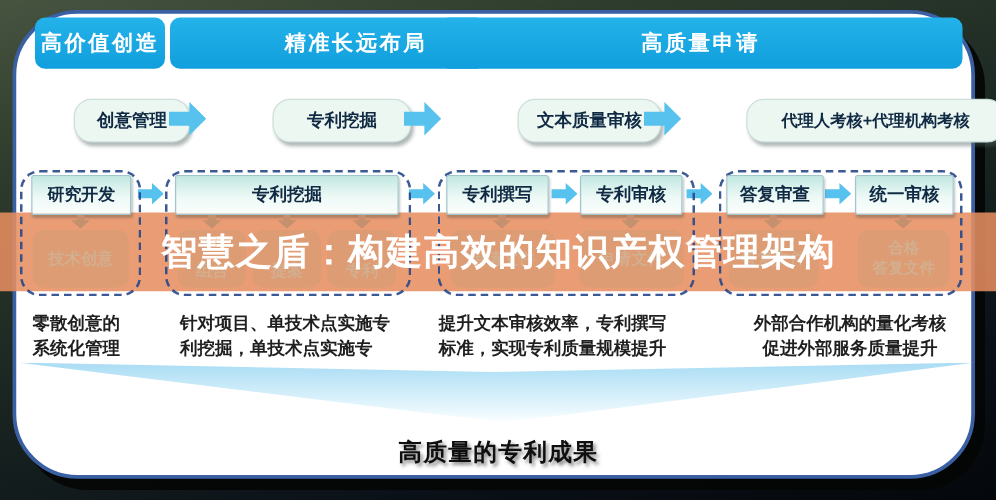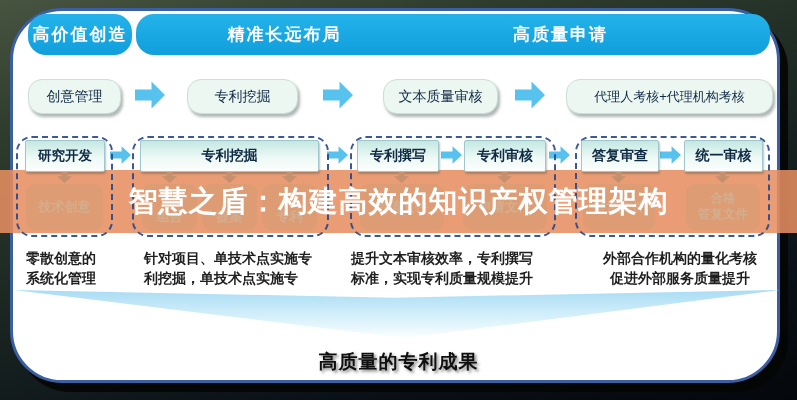--- a/index.html
+++ b/index.html
@@ -9,29 +9,29 @@
     background:linear-gradient(165deg,#475440 0%,#2e3c2d 22%,#1b2722 50%,#0b1118 78%,#04070b 100%);
   }
   .panel{
     position:absolute;left:10px;top:8px;width:764px;height:369px;
     background:#ffffff;border:3px solid #3a5fa2;border-radius:52px;
     box-shadow:8px 9px 0 rgba(4,6,4,.92);
   }
   .hd{
     position:absolute;top:14px;height:41px;z-index:2;
     background:linear-gradient(180deg,#23b2e9 0%,#119fdd 100%);
-    border-radius:18px;color:#fff;font-weight:bold;font-size:17px;letter-spacing:2px;
+    border-radius:8px;color:#fff;font-weight:bold;font-size:17px;letter-spacing:2px;
     display:flex;align-items:center;justify-content:center;
   }
   .fbox{
     position:absolute;top:79px;height:33px;z-index:2;
     background:#ecf7f2;border:1px solid #ccdfd9;border-radius:14px;
     box-shadow:2px 3px 3px rgba(80,95,95,.45);
-    color:#112a44;font-weight:normal;font-size:14px;
-    display:flex;align-items:center;justify-content:center;
+    color:#112a44;font-weight:bold;font-size:14px;
+    display:flex;align-items:center;justify-content:center;margin-left:31px;
   }
   .ar{
     position:absolute;background:#58c2ee;z-index:2;
     clip-path:polygon(0% 30%,55% 30%,55% 2%,100% 50%,55% 98%,55% 70%,0% 70%);
   }
   .pg{
     position:absolute;top:136px;height:97px;z-index:4;
     border:2px dashed rgba(37,72,138,.9);border-radius:16px;
   }
   .pbox{

